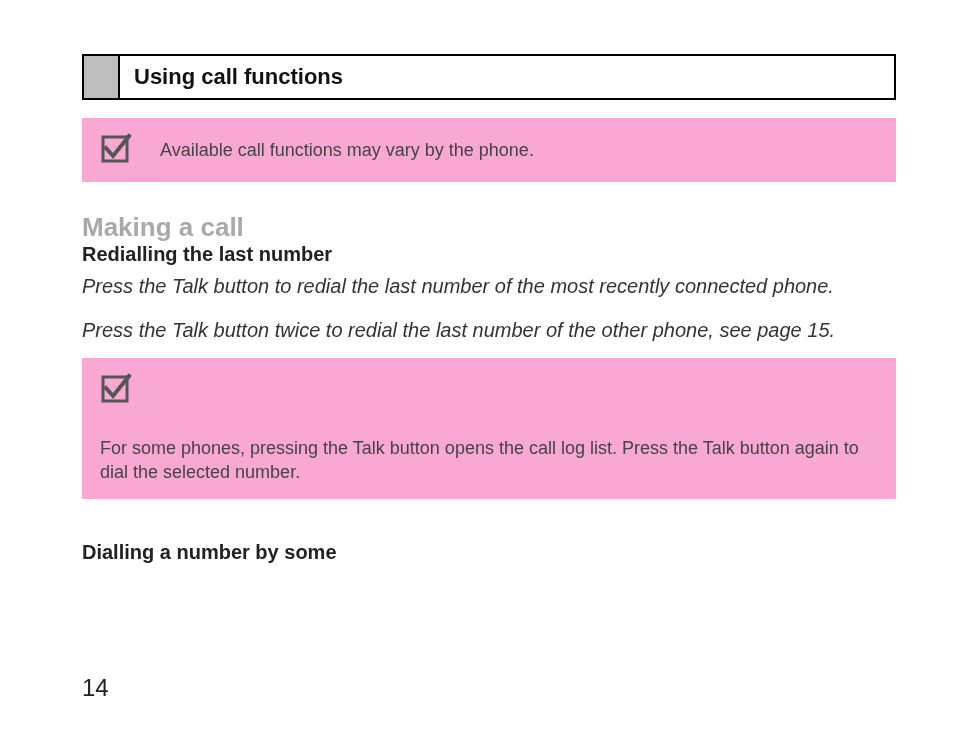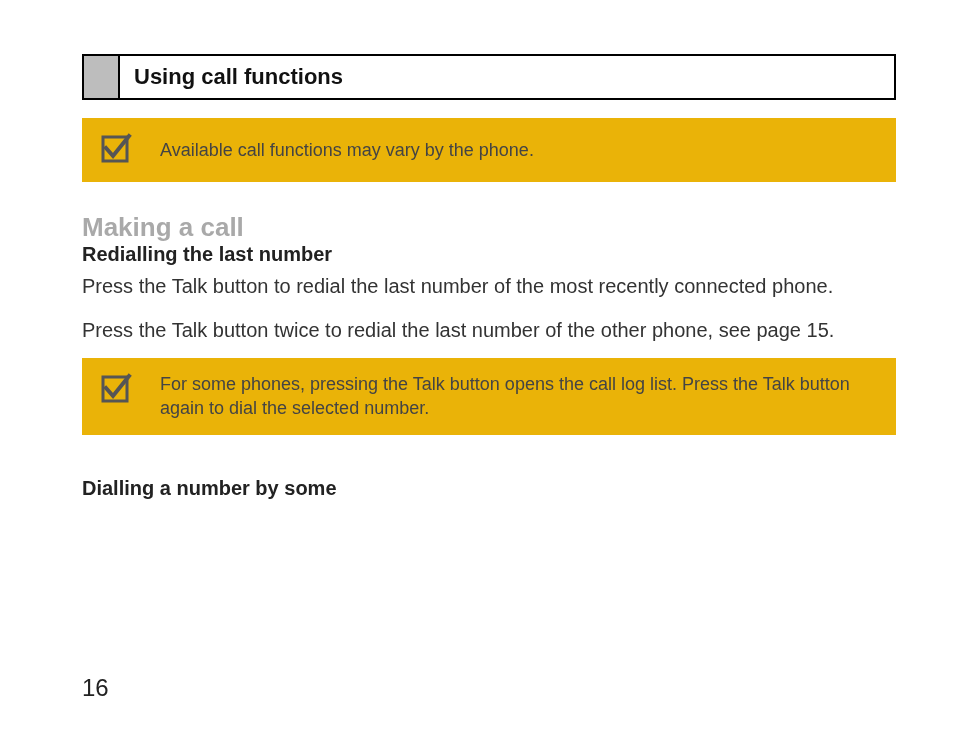--- a/index.html
+++ b/index.html
@@ -1,27 +1,27 @@
 <!DOCTYPE html>
 <html><head>
   <meta charset="utf-8">
   <style>
     * { box-sizing: border-box; margin: 0; padding: 0; }
     html, body { width: 954px; height: 742px; background: #fff; font-family: Arial, Helvetica, sans-serif; color: #3a3a3a; }
     .page { padding: 54px 58px 40px 82px; position: relative; height: 100%; }
     .title-bar { border: 2px solid #000; display: flex; align-items: stretch; height: 46px; }
     .title-tab { width: 36px; background: #bdbdbd; border-right: 2px solid #000; }
     .title-text { font-weight: 700; font-size: 22px; color: #111; display: flex; align-items: center; padding-left: 14px; }
-    .note-box { background: #eab308; margin-top: 18px; display: flex; align-items: center; padding: 14px 18px; gap: 28px; }
-    .note-box.second { align-items: flex-start; }
+    .note-box { background: #f9a8d4; margin-top: 18px; display: flex; align-items: center; padding: 14px 18px; gap: 28px; }
+    .note-box.second { align-items: flex-start; flex-direction: column; }
     .check-icon { flex-shrink: 0; }
     .note-text { font-size: 18px; color: #444; line-height: 1.35; }
     .section-heading { font-size: 26px; font-weight: 700; color: #a9a9a9; margin-top: 30px; }
     .sub-heading { font-size: 20px; font-weight: 700; color: #222; }
-    .body-text { font-size: 20px; color: #333; line-height: 1.4; margin-top: 6px; }
+    .body-text { font-size: 20px; color: #333; line-height: 1.4; margin-top: 6px; font-style: italic; }
     .body-text.spaced { margin-top: 16px; }
     .sub-heading.spaced { margin-top: 42px; }
     .page-number { position: absolute; left: 82px; bottom: 40px; font-size: 24px; color: #222; }
   </style>
 </head>
 <body>
 
 <div class="page">
 
   <div class="title-bar">
@@ -50,15 +50,15 @@
       <svg width="32" height="32" viewBox="0 0 32 32">
         <rect x="3" y="5" width="24" height="24" fill="none" stroke="#555" stroke-width="3"></rect>
         <path d="M6 16 L13 24 L29 4" fill="none" stroke="#555" stroke-width="4" stroke-linecap="square"></path>
       </svg>
     </span>
     <span class="note-text">For some  phones, pressing the Talk button opens the call log list. Press the Talk button again to dial the selected number.</span>
   </div>
 
   <div class="sub-heading spaced">Dialling a number by some</div>
 
-  <div class="page-number">16</div>
+  <div class="page-number">14</div>
 
 </div>
 
 </body></html>

